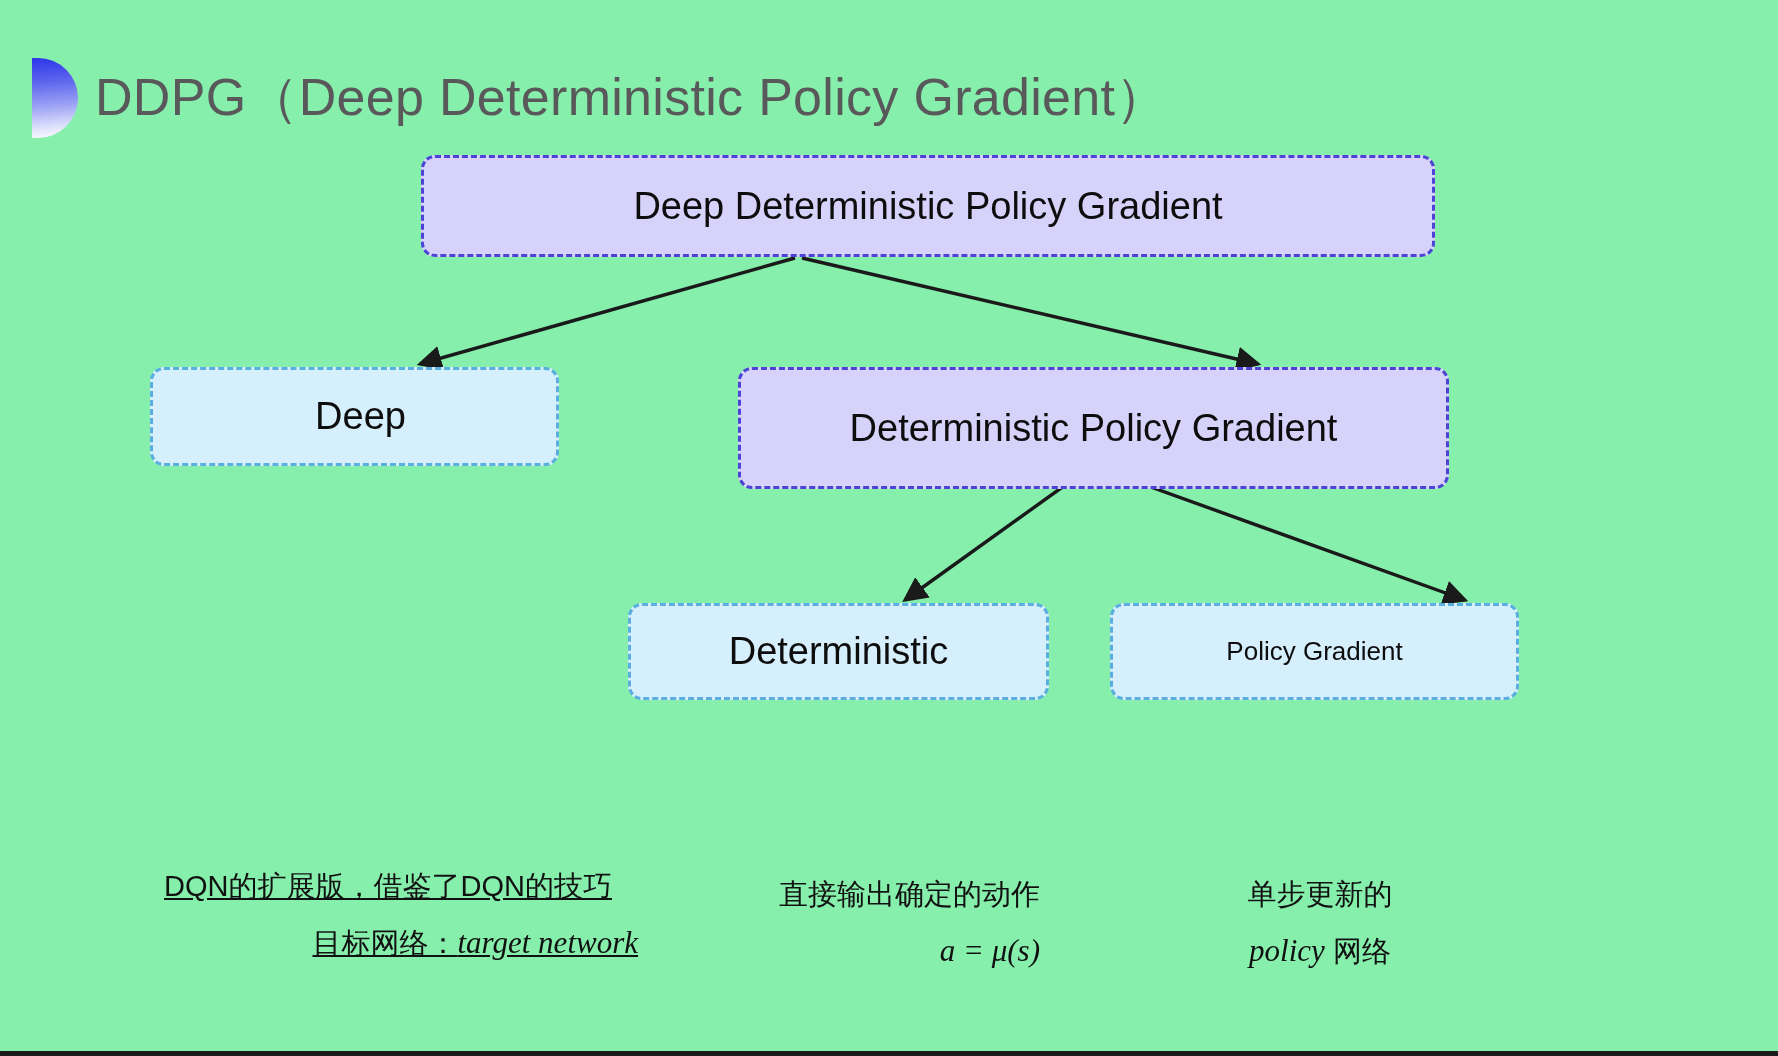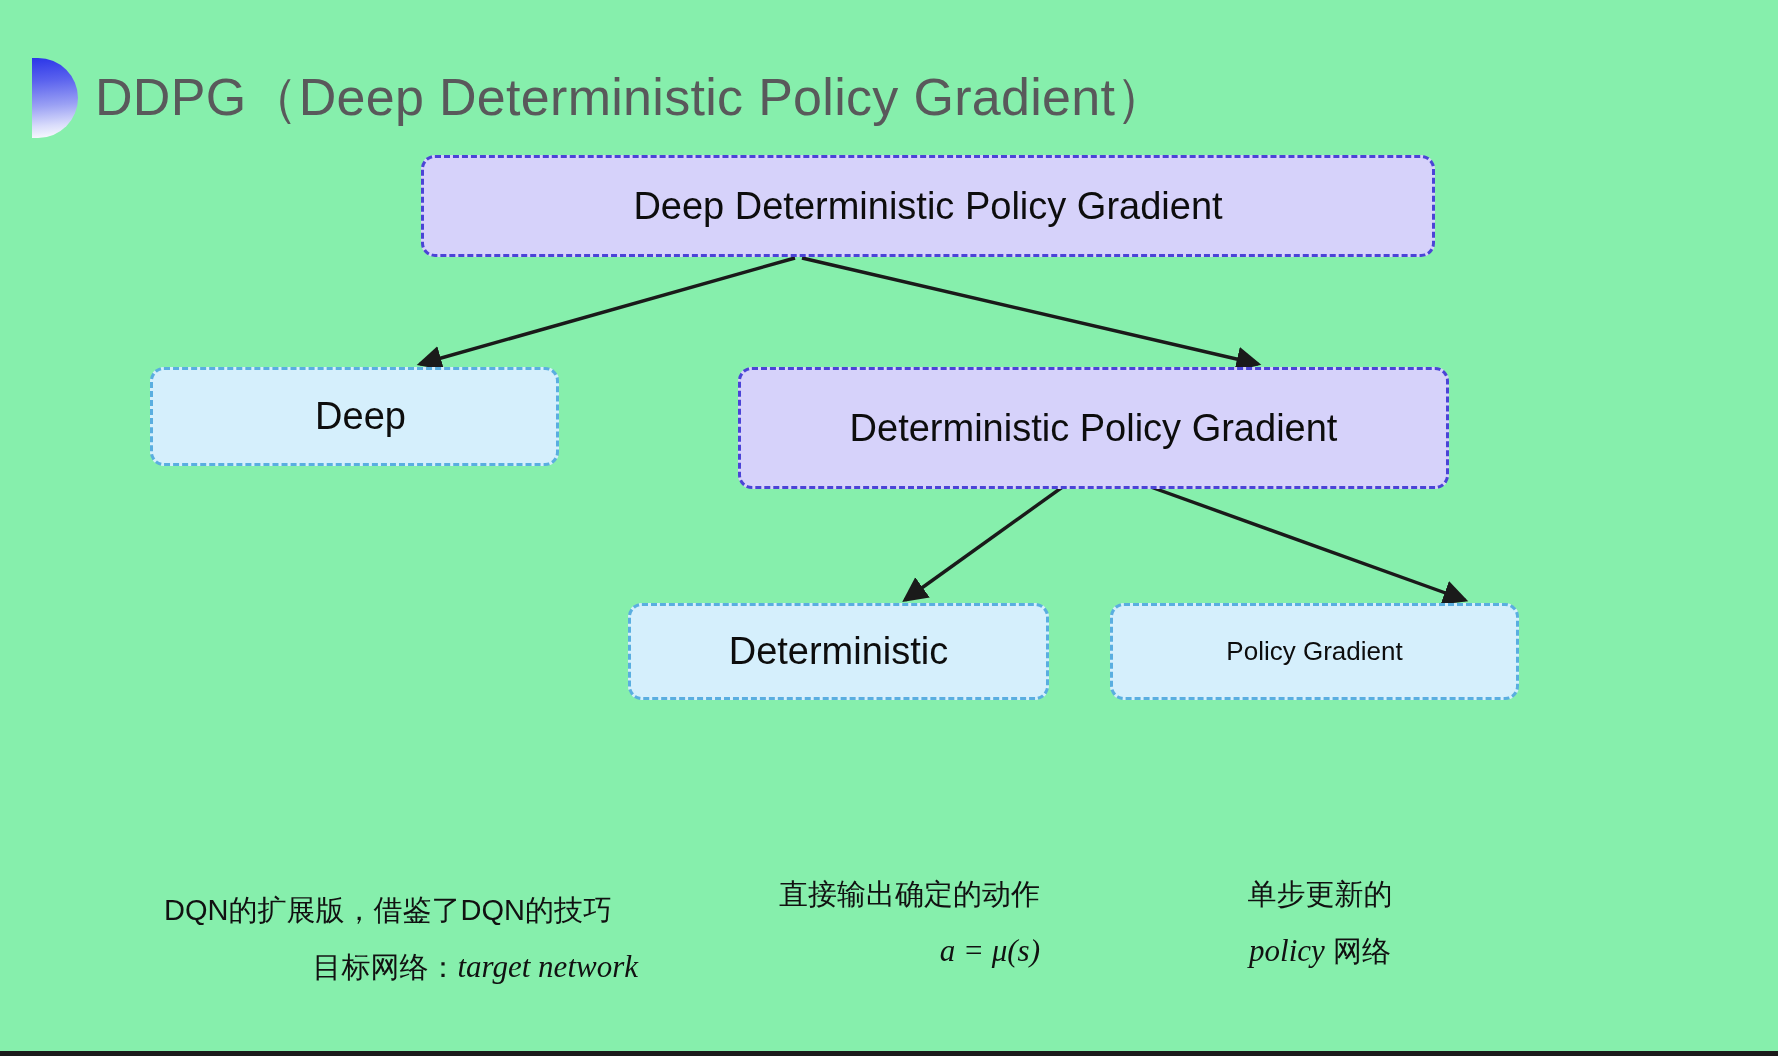--- a/index.html
+++ b/index.html
@@ -87,21 +87,21 @@
     font-size: 29px;
     line-height: 1.85;
     white-space: nowrap;
   }
   .caption .line { display: block; }
   .mathit {
     font-family: "Liberation Serif", "DejaVu Serif", serif;
     font-style: italic;
     font-size: 31px;
   }
-  #caption-deep      { left: 138px;  top: 884px; text-align: center; width: 500px; }
+  #caption-deep      { left: 138px;  top: 860px; text-align: center; width: 500px; text-decoration: underline; }
   #caption-deep .l1  { text-align: center; }
   #caption-deep .l2,
   #caption-deep .l3  { text-align: right; }
   #caption-det       { left: 640px;  top: 868px; width: 400px; text-align: right; }
   #caption-pg        { left: 1120px; top: 868px; width: 400px; text-align: center; }
 </style>
 </head>
 <body>
 
 <div id="slide">

